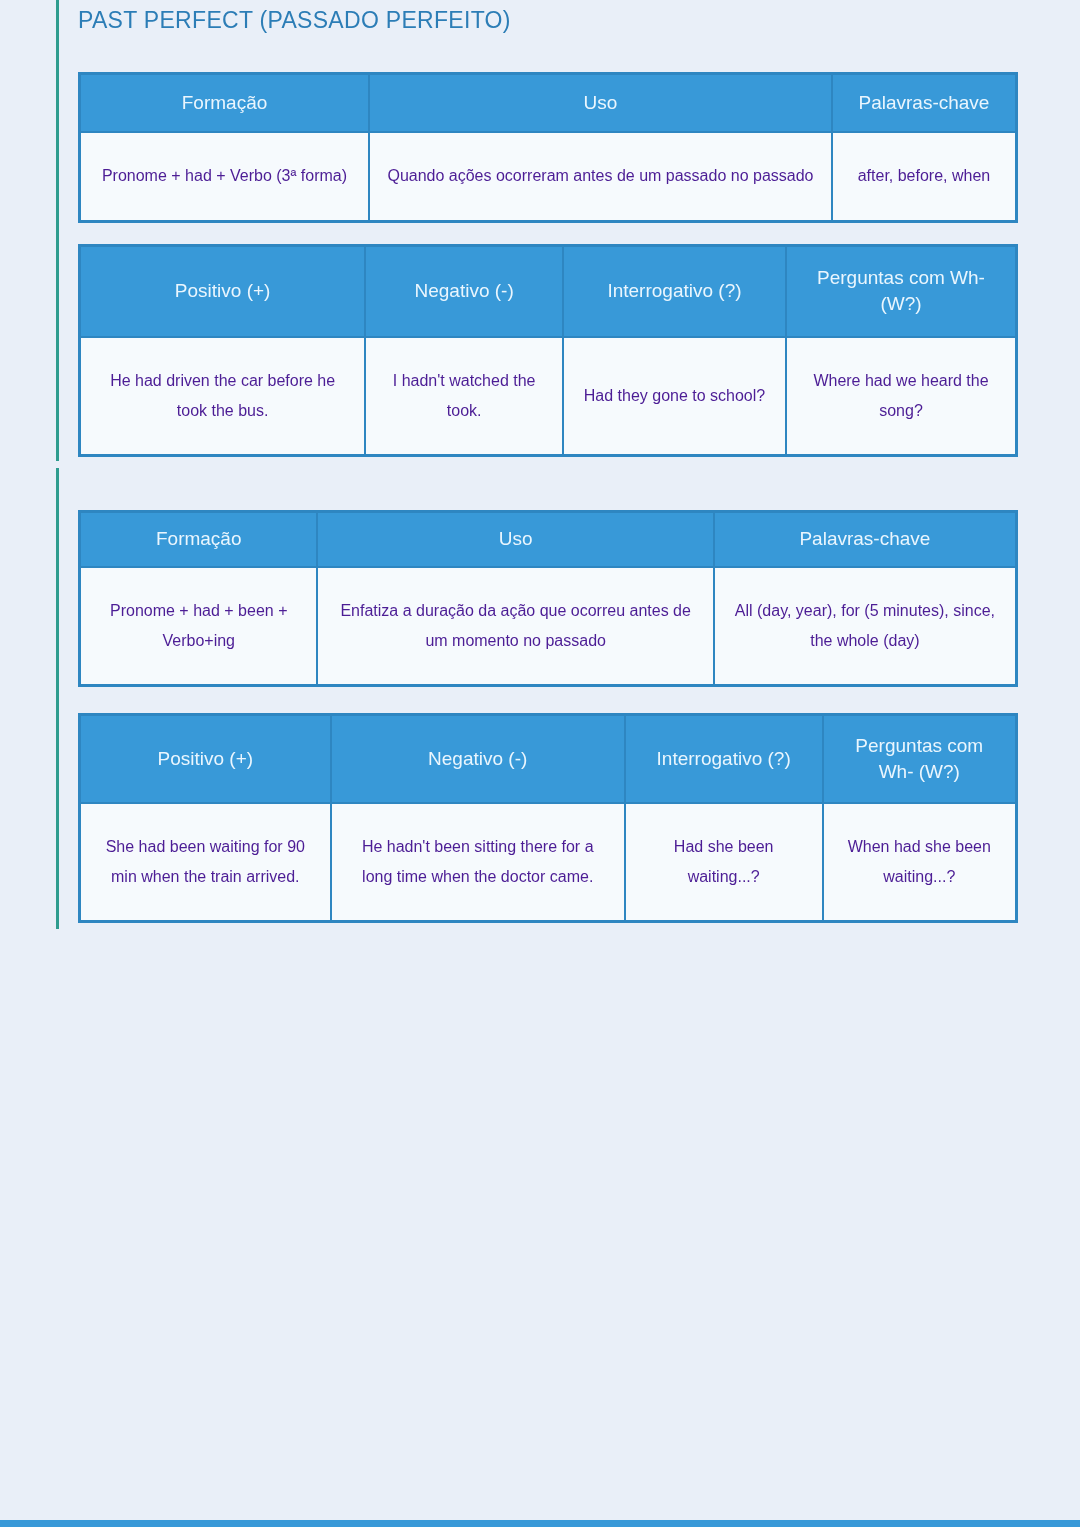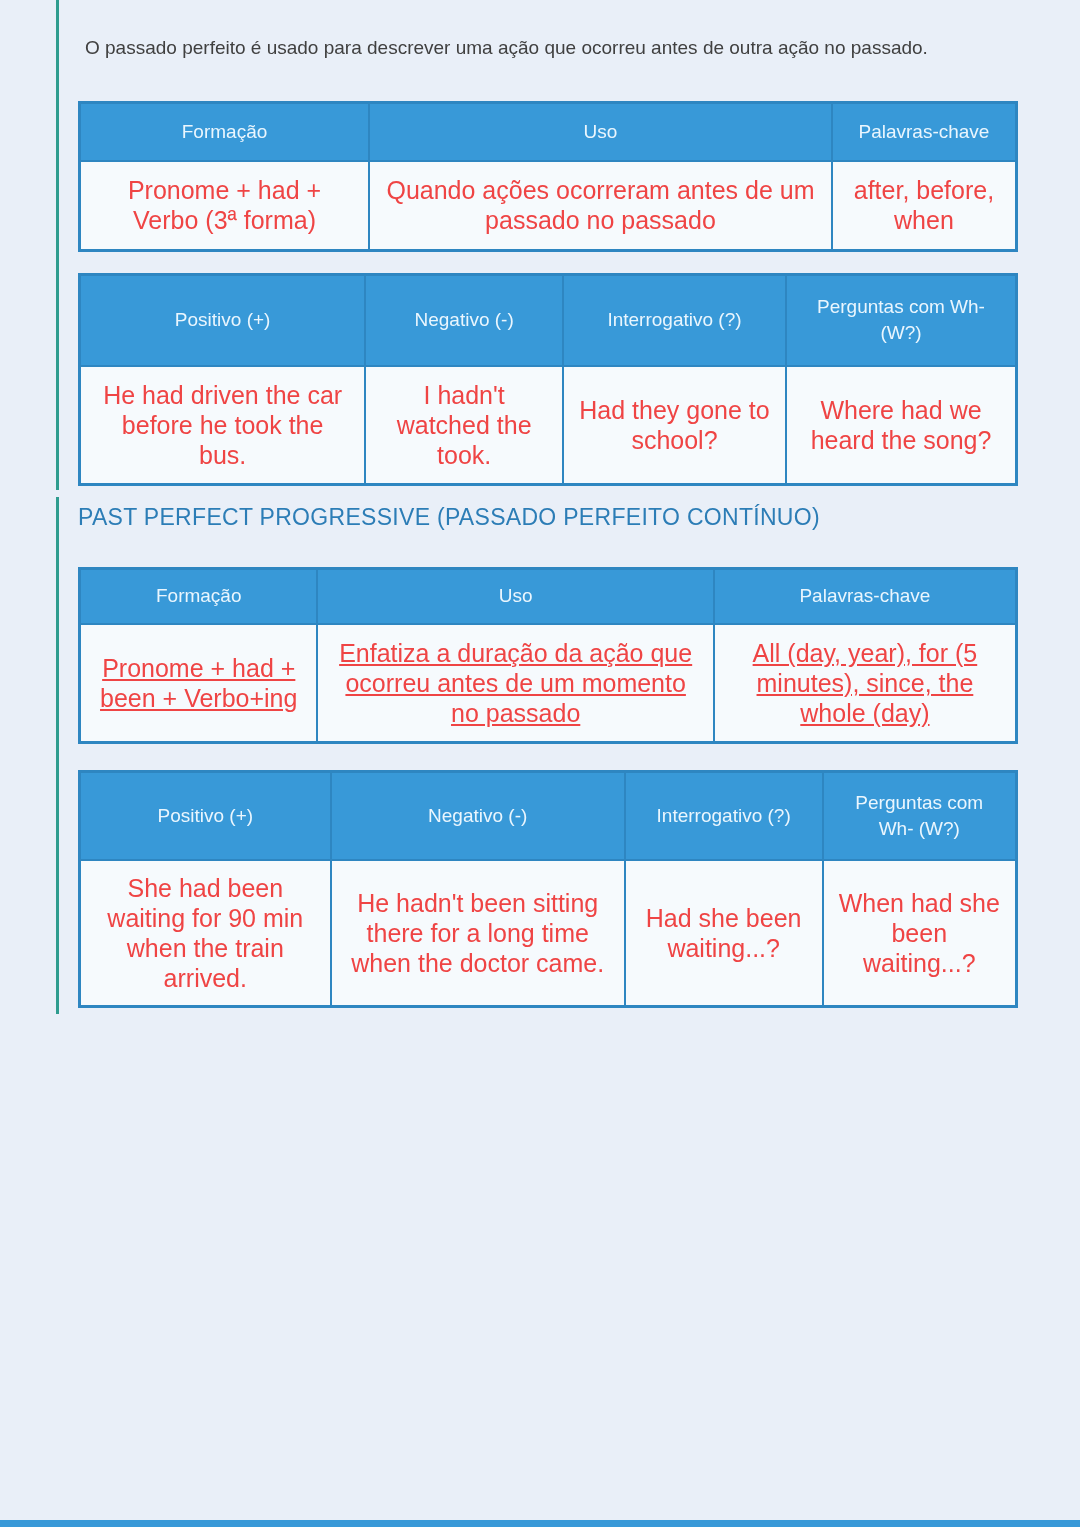--- a/index.html
+++ b/index.html
@@ -50,56 +50,56 @@
     padding: 12px 14px;
   }
   .gtable th {
     background: #3899d8;
     color: #eaf6fe;
     font-weight: 400;
     font-size: 19px;
     line-height: 26px;
   }
   .gtable td {
-    color: #ef4444;
-    font-size: 25px;
+    color: #4c1d95;
+    font-size: 16px;
     line-height: 30px;
   }
 
   .t-info1 { margin-top: 38px; }
   .t-info1 th { height: 58px; }
   .t-info1 td { height: 90px; }
 
   .t-ex1 { margin-top: 21px; }
   .t-ex1 th { height: 91px; }
   .t-ex1 td { height: 119px; }
 
   .t-info2 { margin-top: 36px; }
   .t-info2 th { height: 55px; }
-  .t-info2 td { height: 119px; text-decoration: underline; }
+  .t-info2 td { height: 119px; }
 
   .t-ex2 { margin-top: 26px; }
   .t-ex2 th { height: 88px; }
   .t-ex2 td { height: 119px; }
 
   .bottom-bar {
     position: absolute;
     left: 0; bottom: 0;
     width: 100%; height: 7px;
     background: #3899d8;
   }
 </style>
 </head>
 <body>
 
 <div class="page">
 
   <section class="section">
+    <h2 class="section-title">PAST PERFECT (PASSADO PERFEITO)</h2>
 
-    <p class="section-desc">O passado perfeito é usado para descrever uma ação que ocorreu antes de outra ação no passado.</p>
 
     <table class="gtable t-info1">
       <colgroup>
           <col style="width:30.9%">
           <col style="width:49.4%">
           <col style="width:19.7%">
         </colgroup>
       <thead>
         <tr>
           <th>Formação</th>
@@ -136,21 +136,20 @@
           <td>He had driven the car before he took the bus.</td>
           <td>I hadn't watched the took.</td>
           <td>Had they gone to school?</td>
           <td>Where had we heard the song?</td>
         </tr>
       </tbody>
     </table>
   </section>
 
   <section class="section">
-    <h2 class="section-title">PAST PERFECT PROGRESSIVE (PASSADO PERFEITO CONTÍNUO)</h2>
 
 
     <table class="gtable t-info2">
       <colgroup>
           <col style="width:25.4%">
           <col style="width:42.3%">
           <col style="width:32.3%">
         </colgroup>
       <thead>
         <tr>

